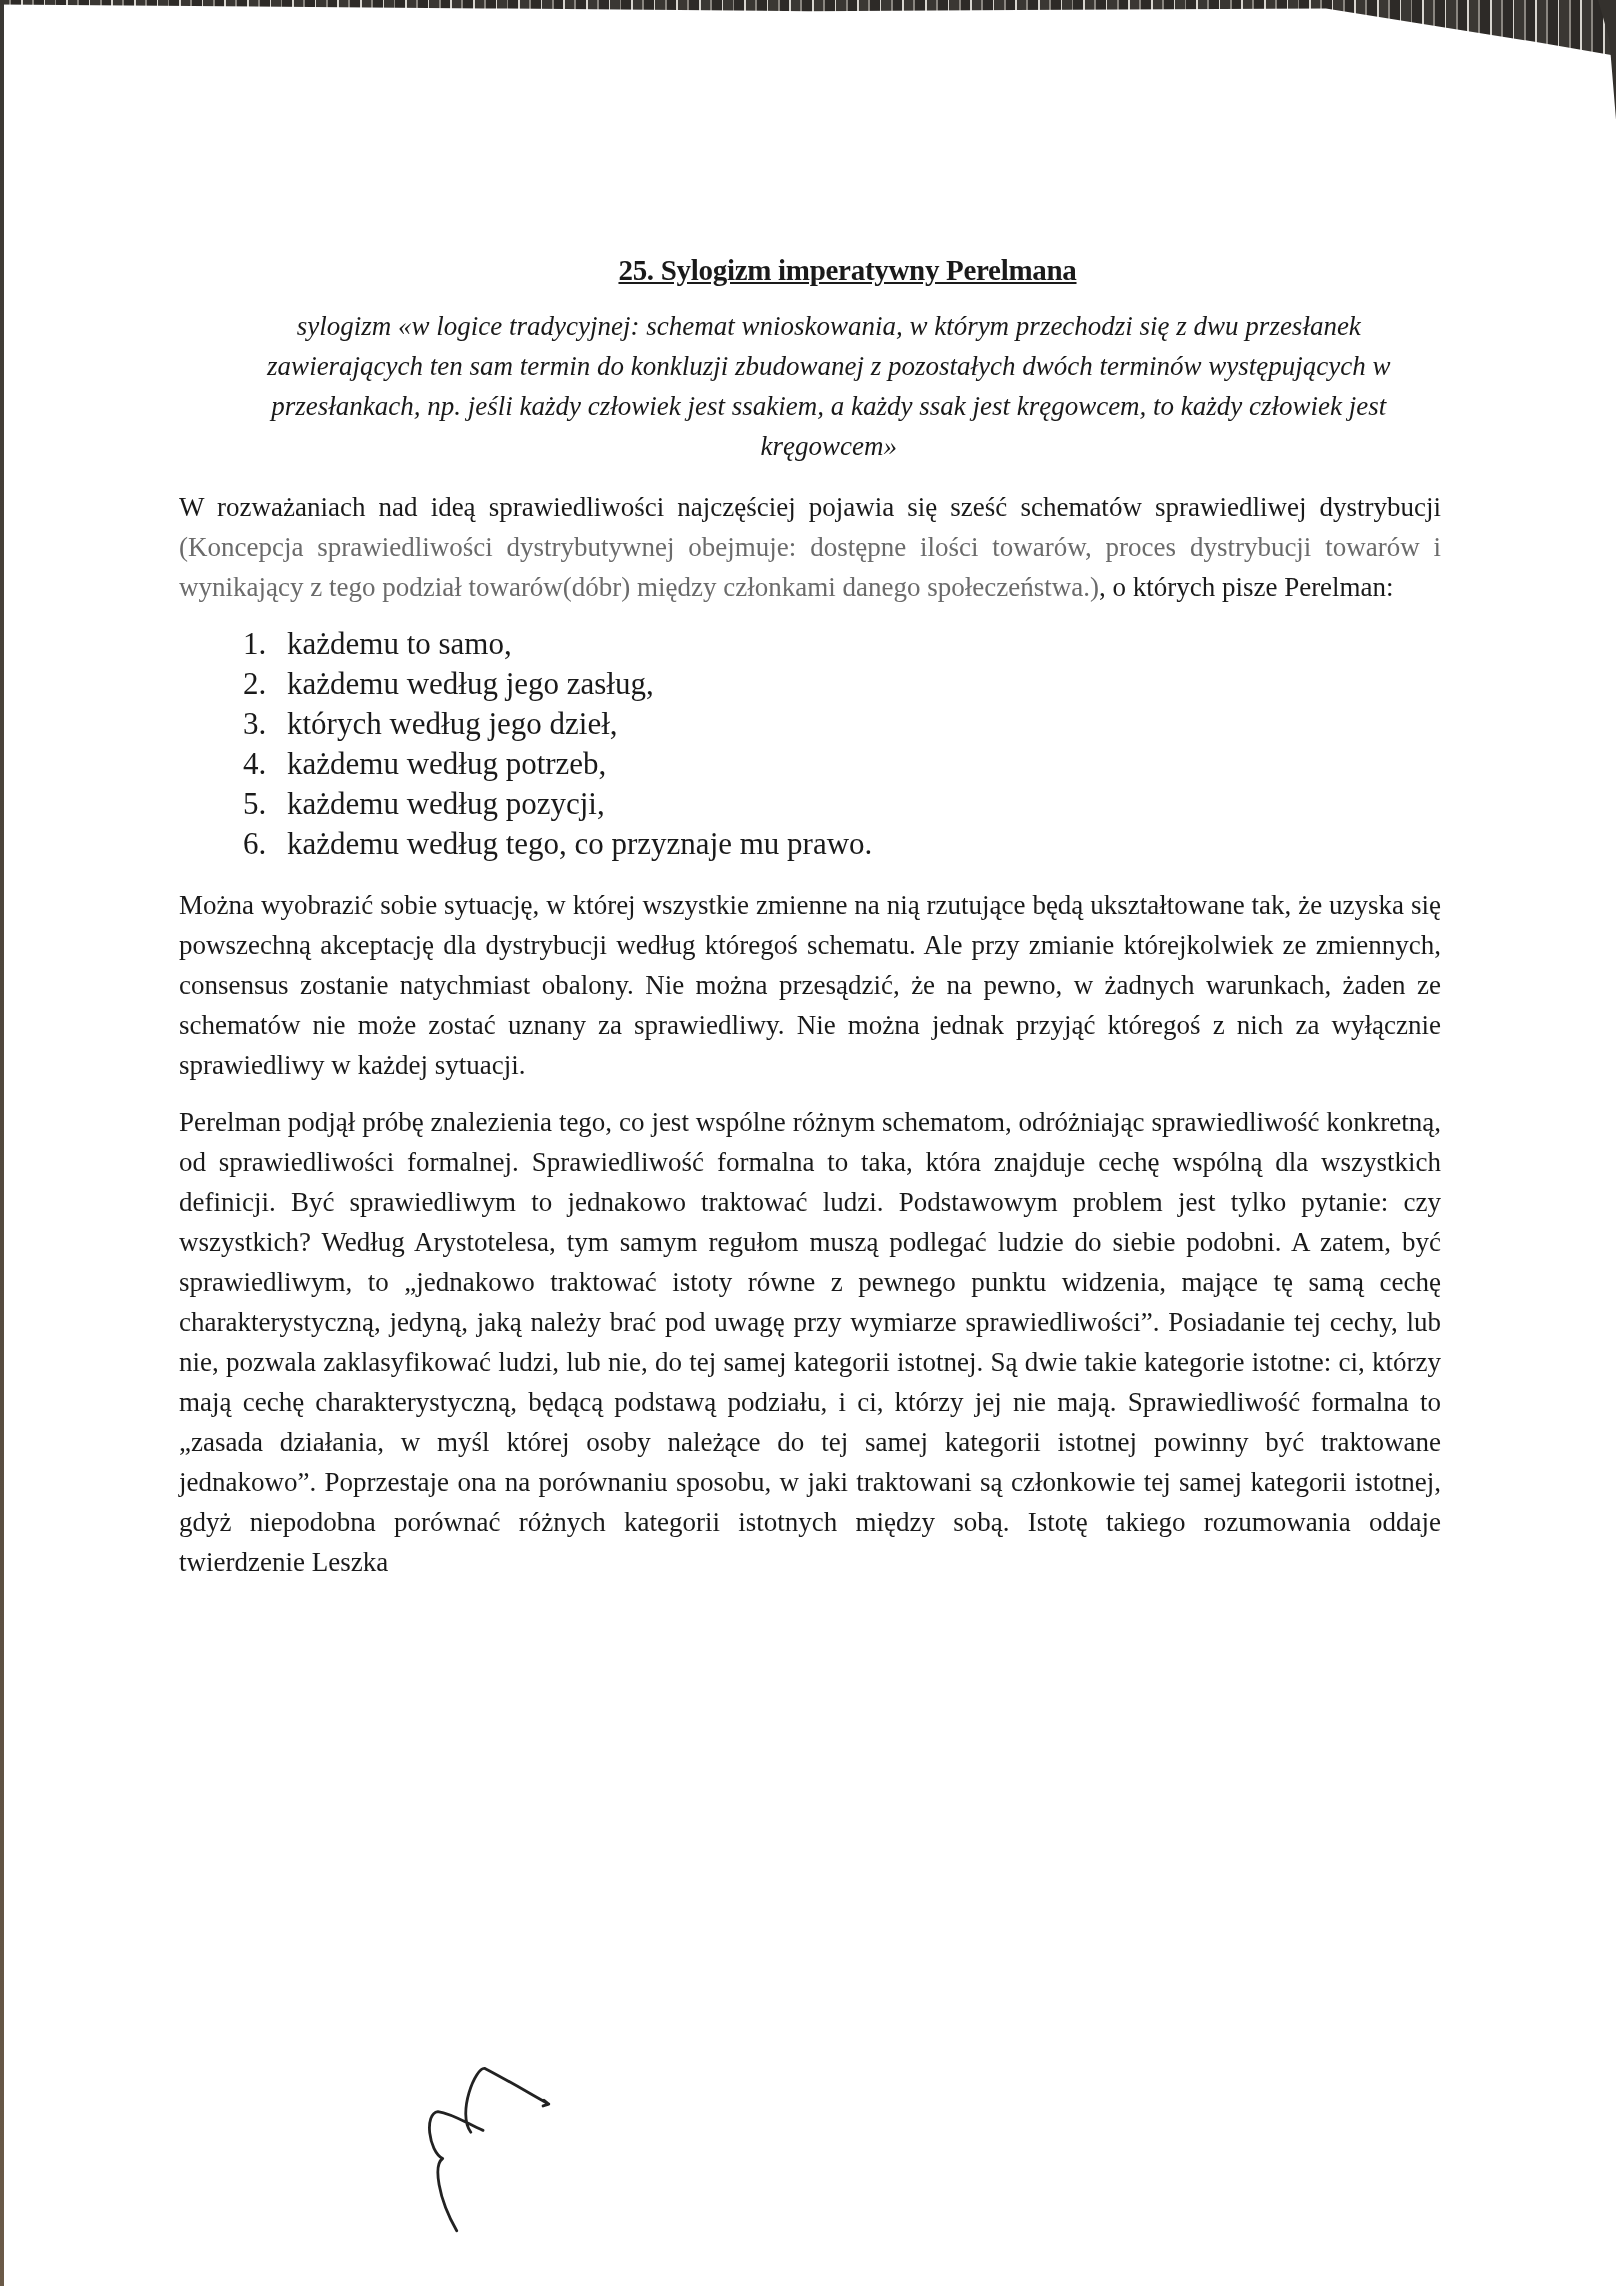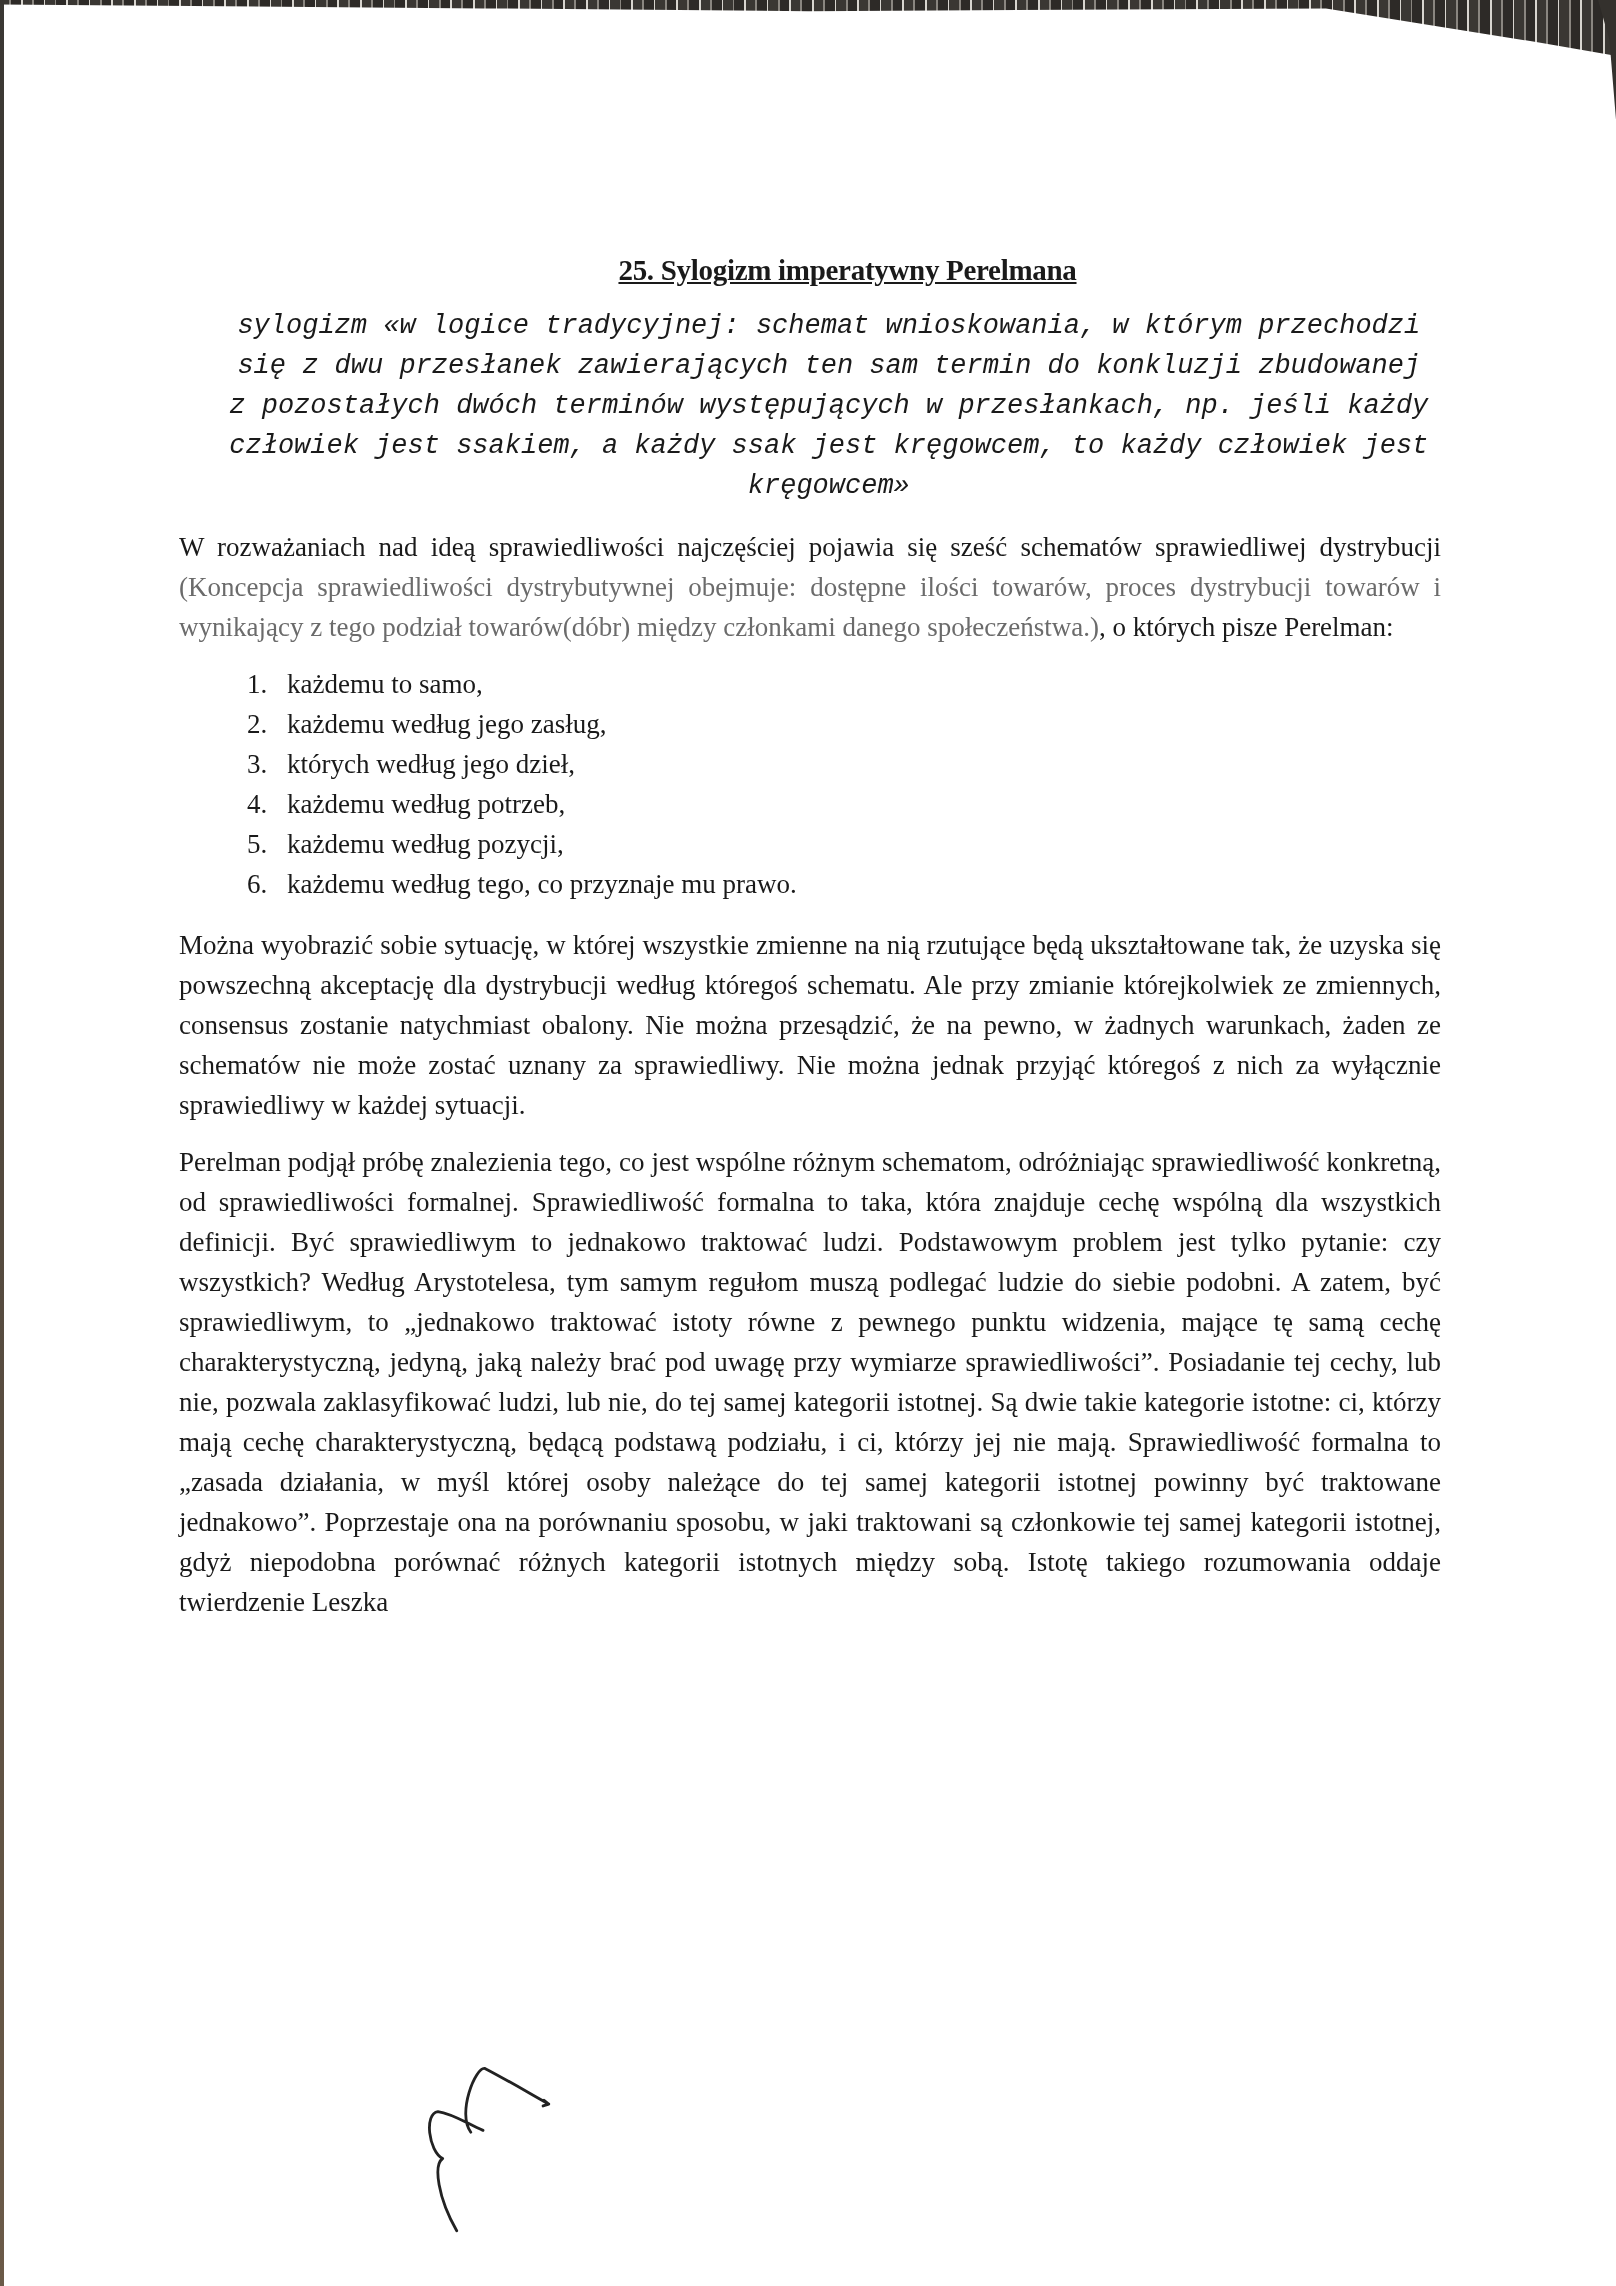--- a/index.html
+++ b/index.html
@@ -26,29 +26,29 @@
   }
   .page {
     position: absolute; left: 198px; top: 254px; width: 1243px;
   }
   .title {
     text-align: center; font-weight: bold; font-size: 29px;
     margin: 0 0 19px 56px; letter-spacing: -0.3px; text-decoration: underline;
   }
   .epigraph {
     font-style: italic; text-align: center; font-size: 27px; line-height: 40px;
-    margin: 0 0 21px 0; padding: 0 9.4px 0 28px; font-family: Liberation Mono, monospace;
+    margin: 0 0 21px 0; padding: 0 9.4px 0 28px;
   }
   p.body {
     font-size: 27px; line-height: 40px; text-align: justify; margin: 16px 0 17px -19px;
     text-align-last: left;
   }
   .faded { color: #6b6b6b; }
   ol.list {
-    margin: 5.6px 0 21px 38px; padding-left: 38px; font-size: 27px; line-height: 40px;
+    margin: 5.6px 0 21px 38px; padding-left: 38px; font-size: 31px; line-height: 40px;
   }
   ol.list li { padding-left: 13px; }
   ol.list.wide { margin-right: 0; }
   .signature {
     position: absolute; left: 391px; top: 2057px; width: 169px; height: 188px;
   }
 </style>
 </head>
 <body>
 

